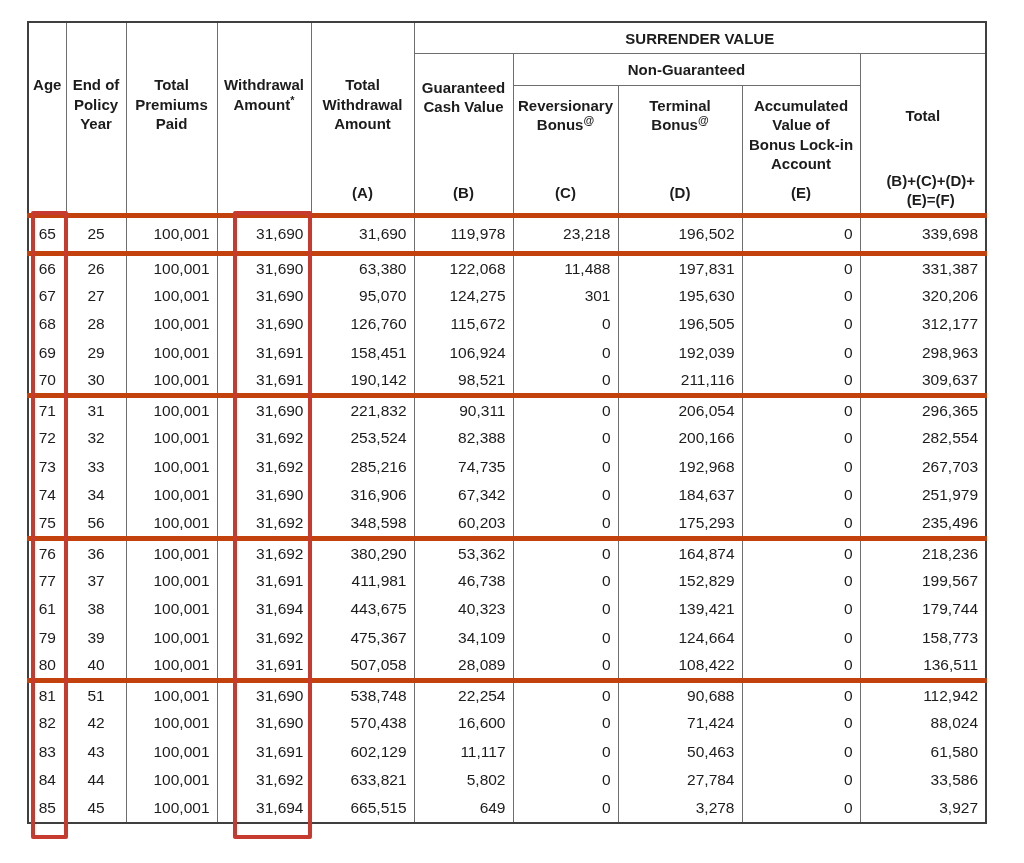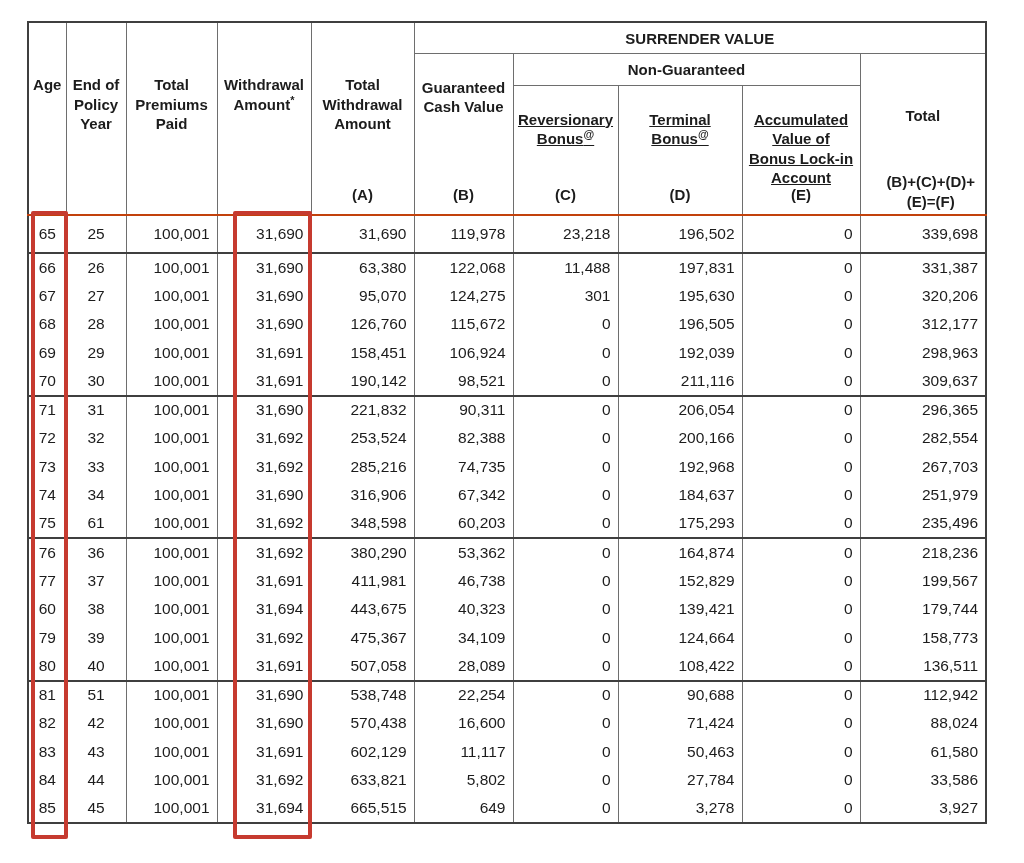--- a/index.html
+++ b/index.html
@@ -26,33 +26,33 @@
   tr.h1{height:31px;} tr.h2{height:32px;} tr.h3{height:130px;}
   th.band{border-bottom:1px solid #6e6e6e;}
   th.band .bandtxt{display:block;margin-top:6px;}
   .htitle{display:block;white-space:pre-line;}
   .hletter{
     position:absolute;left:0;right:0;bottom:10px;text-align:center;
     white-space:pre-line;font-weight:bold;
   }
   .mt-top .htitle{margin-top:52px;}
   .mt-gcv .htitle{margin-top:24px;}
-  .mt-bonus .htitle{margin-top:24px;text-decoration:underline;}
+  .mt-bonus .htitle{margin-top:10px;}
   .mt-total .htitle{margin-top:52px;}
   .c-total .hletter{bottom:3px;margin-left:16px;}
   sup{font-size:11px;line-height:0;}
 
   
   .sv-table tbody td{
     font-size:15.5px;white-space:nowrap;overflow:hidden;
   }
   .sv-table tbody tr{height:28.5px;}
   .sv-table tbody.g1 tr{height:38px;}
   .sv-table tbody tr:last-child td{border-bottom:2px solid #3f3f3f;}
-  .sv-table tbody tr:first-child td{border-top:2px solid #c2410c;}
+  .sv-table tbody tr:first-child td{border-top:5px solid #c2410c;}
   td.ctr{text-align:center;}
   td.num{text-align:right;padding-right:7px;}
 
   
   .hl{
     position:absolute;border:4px solid #c63a2f;border-radius:2px;
     box-sizing:border-box;background:transparent;pointer-events:none;
   }
   .hl-age{left:31px;top:211px;width:37px;height:628px;}
   .hl-wa{left:233px;top:211px;width:79px;height:628px;}
@@ -259,21 +259,21 @@
           <td class="num">31,690</td>
           <td class="num">316,906</td>
           <td class="num">67,342</td>
           <td class="num">0</td>
           <td class="num">184,637</td>
           <td class="num">0</td>
           <td class="num">251,979</td>
         </tr>
         <tr>
           <td class="ctr">75</td>
-          <td class="ctr">61</td>
+          <td class="ctr">56</td>
           <td class="num">100,001</td>
           <td class="num">31,692</td>
           <td class="num">348,598</td>
           <td class="num">60,203</td>
           <td class="num">0</td>
           <td class="num">175,293</td>
           <td class="num">0</td>
           <td class="num">235,496</td>
         </tr>
       </tbody>
@@ -296,21 +296,21 @@
           <td class="num">100,001</td>
           <td class="num">31,691</td>
           <td class="num">411,981</td>
           <td class="num">46,738</td>
           <td class="num">0</td>
           <td class="num">152,829</td>
           <td class="num">0</td>
           <td class="num">199,567</td>
         </tr>
         <tr>
-          <td class="ctr">60</td>
+          <td class="ctr">61</td>
           <td class="ctr">38</td>
           <td class="num">100,001</td>
           <td class="num">31,694</td>
           <td class="num">443,675</td>
           <td class="num">40,323</td>
           <td class="num">0</td>
           <td class="num">139,421</td>
           <td class="num">0</td>
           <td class="num">179,744</td>
         </tr>

